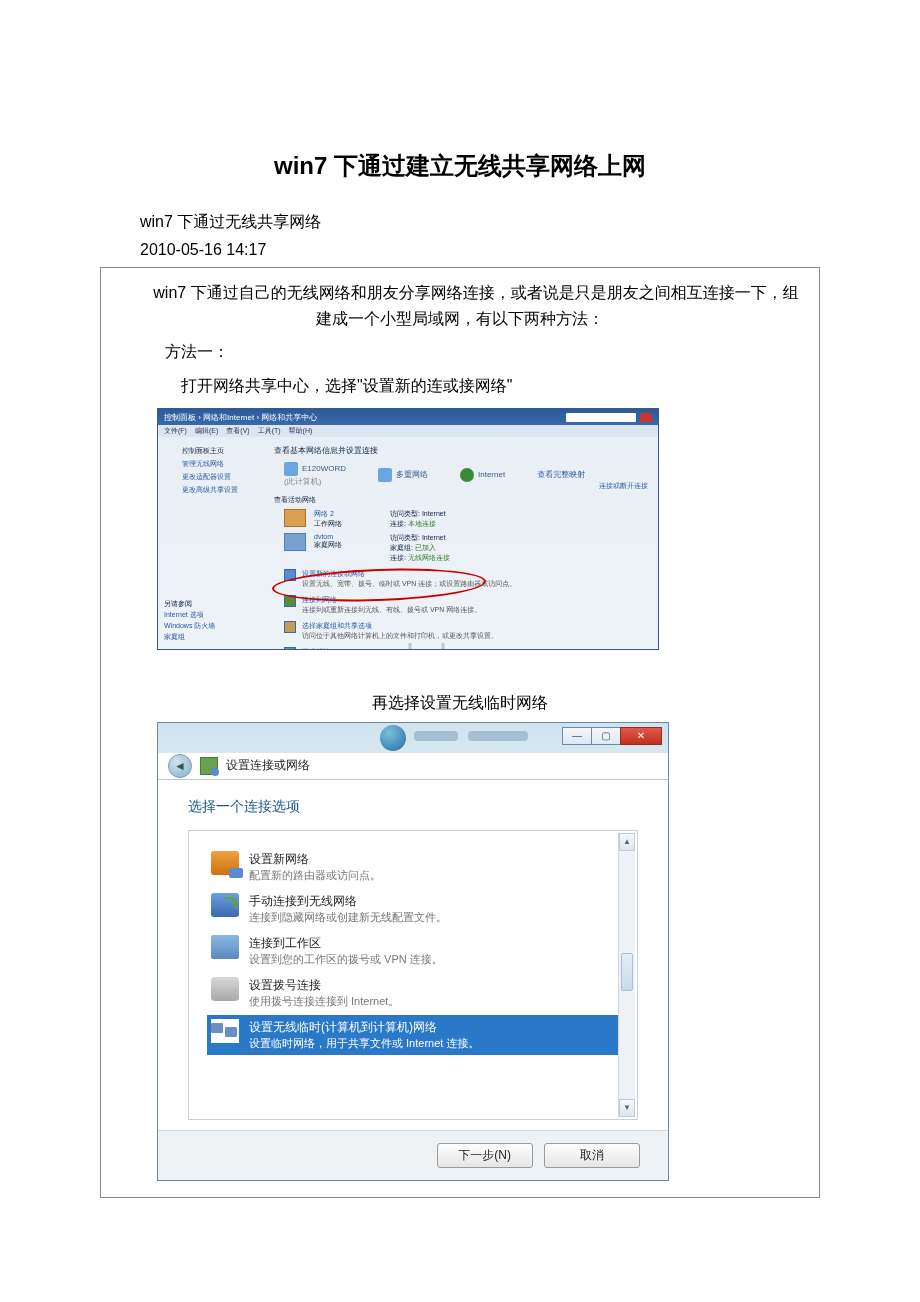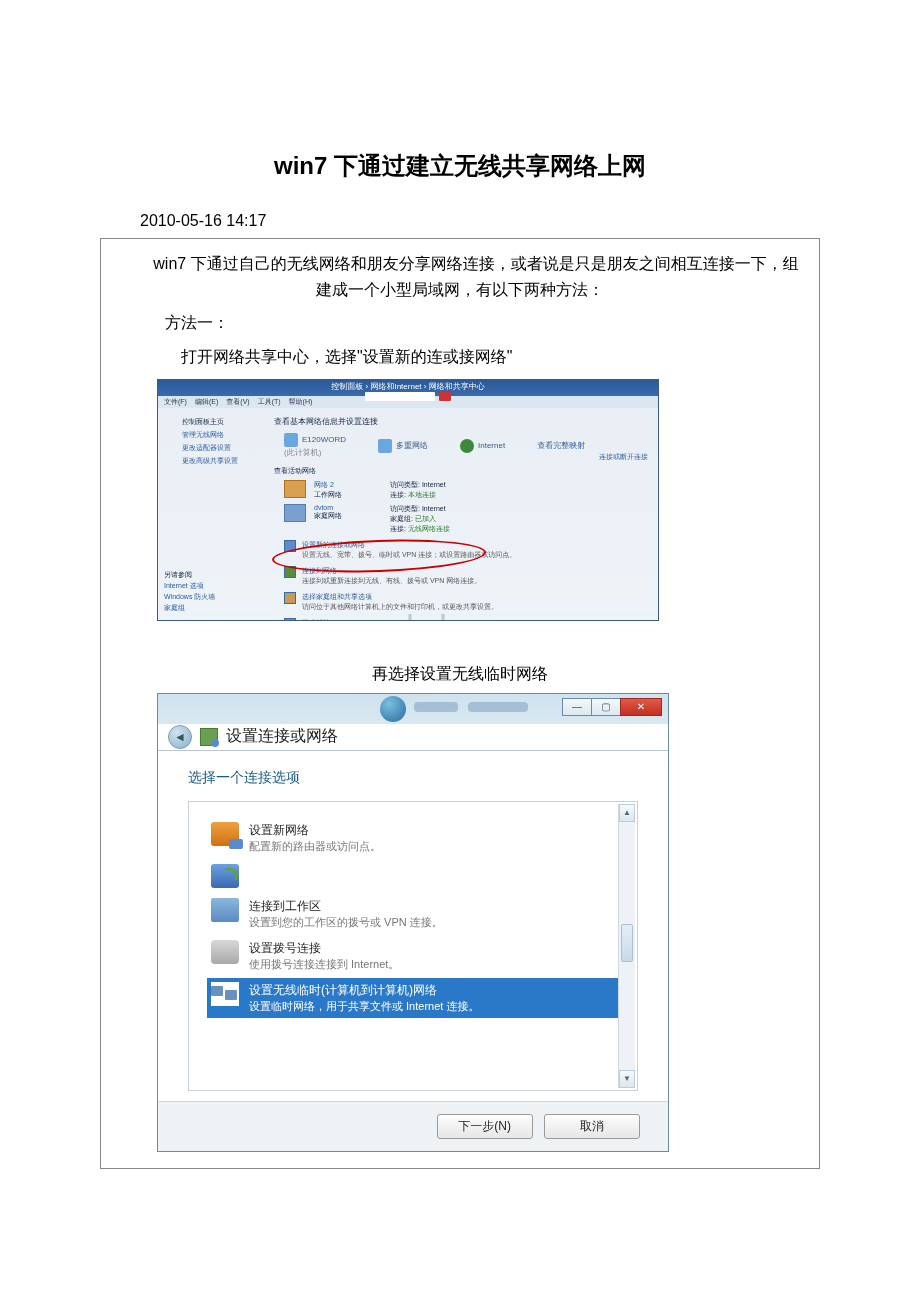--- a/index.html
+++ b/index.html
@@ -65,21 +65,20 @@
   }
   .shot1 .addr {
     background: linear-gradient(#2b5a9a,#3a6aad);
     height: 14px;
     color: #fff;
     padding: 1px 6px;
     font-size: 8px;
     display: flex;
     align-items: center;
     justify-content: space-between;
-    flex-direction: column;
   }
   .shot1 .addr .right {
     display:flex; gap:4px; align-items:center;
   }
   .shot1 .addr .searchbox {
     background:#fff; width:70px; height:9px; border-radius:1px;
   }
   .shot1 .menubar {
     background:#dbe6f0; height:12px; padding:0 6px; font-size:7px; color:#335;
     display:flex; gap:8px; align-items:center;
@@ -141,21 +140,21 @@
     border-bottom:1px solid #b8c8d4;
   }
   .shot2 .back {
     width:22px;height:22px;border-radius:50%;background:radial-gradient(circle at 35% 30%,#cfe4f0,#8ab0cc);border:1px solid #7a9ab4;
     display:flex;align-items:center;justify-content:center;color:#355;font-size:12px;
   }
   .shot2 .hicon {
     width:16px;height:16px;background:#6aa050;border:1px solid #4a7a3a;position:relative;
   }
   .shot2 .hicon::after{content:"";position:absolute;right:-2px;bottom:-2px;width:8px;height:8px;background:#5a8ad0;border-radius:50%;}
-  .shot2 .htitle { font-size:16px; color:#222; }
+  .shot2 .htitle { font-size:12px; color:#222; }
   .shot2 .panel { padding: 18px 30px 10px 30px; background:#fff; }
   .shot2 .panel .ptitle { color:#1a5a8a; font-size:14px; margin-bottom:14px; }
   .shot2 .listwrap { border:1px solid #c8d0d8; padding:14px 10px 14px 18px; position:relative; height:260px;}
   .shot2 .scroll { position:absolute; right:2px; top:2px; bottom:2px; width:16px; background:#eef2f6; border-left:1px solid #d0d8e0;}
   .shot2 .scroll .up,.shot2 .scroll .dn{height:16px;background:linear-gradient(#f6f9fc,#dce6ee);border:1px solid #bcd;display:flex;align-items:center;justify-content:center;font-size:8px;color:#567;}
   .shot2 .scroll .dn{position:absolute;bottom:0;left:0;right:0;}
   .shot2 .scroll .thumb2{position:absolute;top:120px;left:2px;right:2px;height:36px;background:linear-gradient(#e4eef6,#c8dae8);border:1px solid #a8c0d2;border-radius:2px;}
   .shot2 .opt { display:flex; gap:10px; padding:4px 4px; margin:2px 0; align-items:flex-start;}
   .shot2 .opt .oico { width:28px; height:24px; flex:0 0 28px; position:relative;}
   .shot2 .opt .otxt .t1 { font-size:12px; color:#222; }
@@ -175,20 +174,21 @@
   .shot2 .btn { display:inline-block; min-width:74px; padding:3px 10px; font-size:12px;
     background:linear-gradient(#fdfdfd,#e6e6e6); border:1px solid #9a9a9a; border-radius:3px; margin-left:8px; text-align:center; color:#222;}
 </style>
 </head>
 <body>
 
 <div class="page">
 
   <h1 class="title">win7 下通过建立无线共享网络上网</h1>
 
+  <div class="meta-line">win7 下通过无线共享网络</div>
   <div class="meta-line">2010-05-16 14:17</div>
 
   <div class="content-box">
 
     <p class="para">win7 下通过自己的无线网络和朋友分享网络连接，或者说是只是朋友之间相互连接一下，组建成一个小型局域网，有以下两种方法：</p>
 
     <p class="para2">方法一：</p>
 
     <p class="para3">打开网络共享中心，选择"设置新的连或接网络"</p>
 
@@ -316,20 +316,24 @@
           <div class="opt">
             <div class="oico ico-net1"></div>
             <div class="otxt">
               <div class="t1">设置新网络</div>
               <div class="t2">配置新的路由器或访问点。</div>
             </div>
           </div>
 
           <div class="opt">
             <div class="oico ico-net2"></div>
+            <div class="otxt">
+              <div class="t1">手动连接到无线网络</div>
+              <div class="t2">连接到隐藏网络或创建新无线配置文件。</div>
+            </div>
           </div>
 
           <div class="opt">
             <div class="oico ico-net3"></div>
             <div class="otxt">
               <div class="t1">连接到工作区</div>
               <div class="t2">设置到您的工作区的拨号或 VPN 连接。</div>
             </div>
           </div>
 

